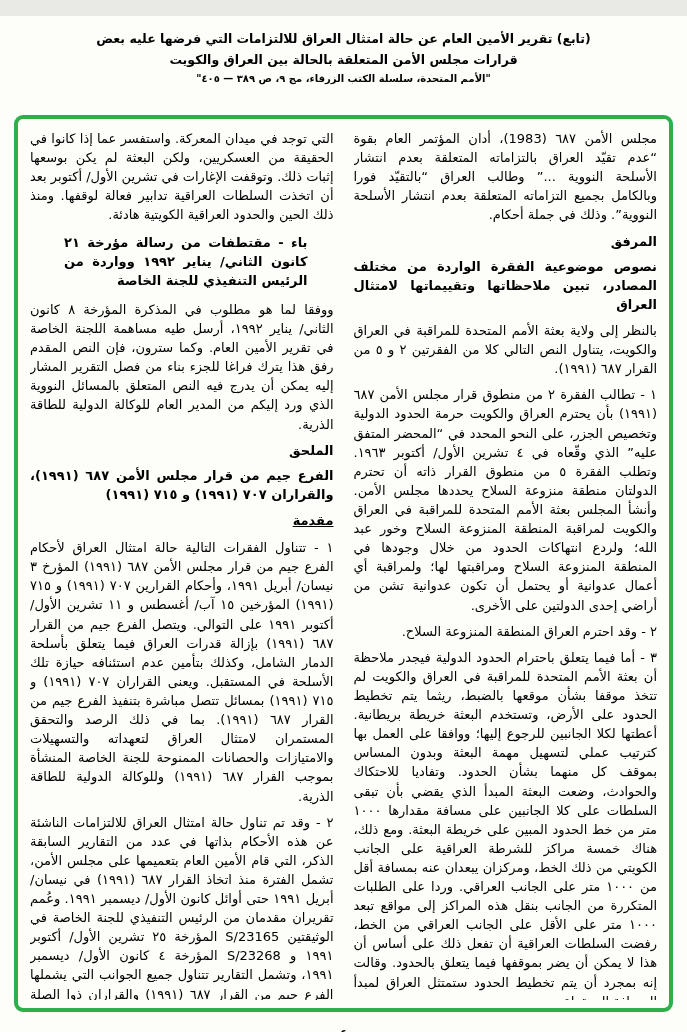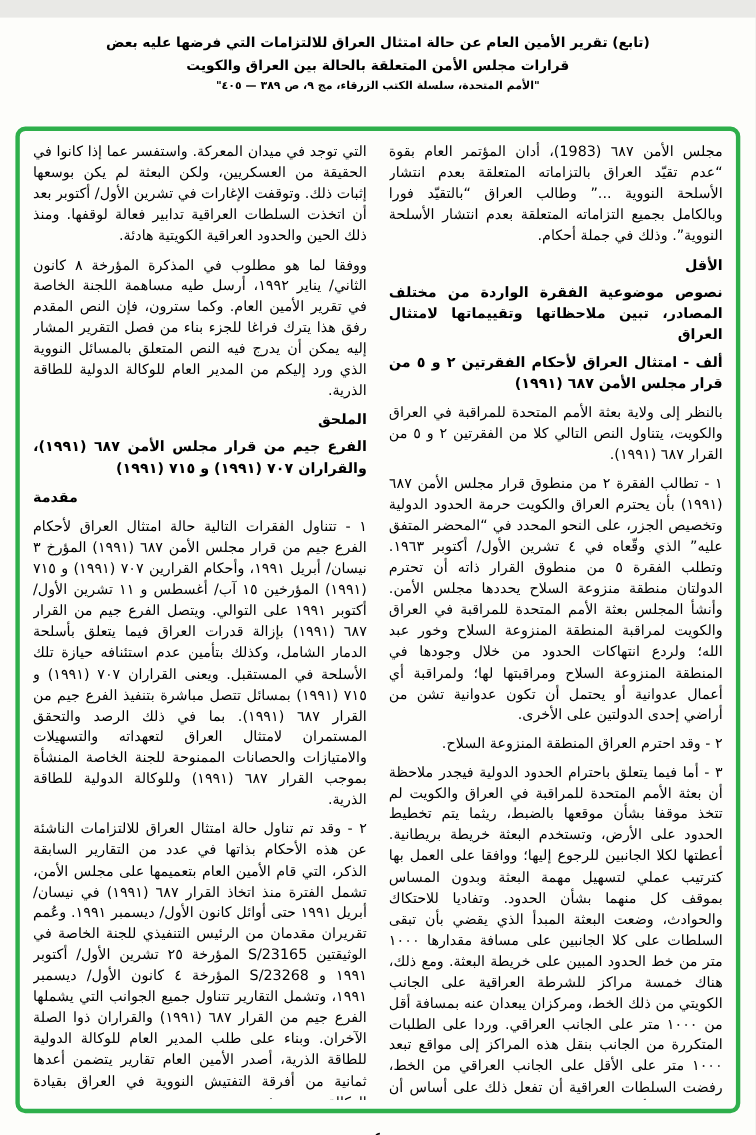--- a/index.html
+++ b/index.html
@@ -55,22 +55,23 @@
   }
   .col p{margin:0 0 7px 0;}
   .p-heading{
     font-weight:bold;
     text-align:right;
     margin:4px 0 6px 0 !important;
   }
   .p-bold{font-weight:bold;}
   .p-center{
     font-weight:bold;
-    text-align:left;
+    text-align:right;
     margin:6px 0 8px 0 !important;
+    text-decoration:underline;
   }
   .p-quote{
     font-weight:bold;
     margin:8px 26px 10px 34px !important;
     text-align:justify;
   }
   .footer{
     position:absolute;
     bottom:8px;left:0;right:0;
     text-align:center;
@@ -87,32 +88,32 @@
     <div class="h-line">(تابع) تقرير الأمين العام عن حالة امتثال العراق للالتزامات التي فرضها عليه بعض</div>
     <div class="h-line">قرارات مجلس الأمن المتعلقة بالحالة بين العراق والكويت</div>
     <div class="h-foot">"الأمم المتحدة، سلسلة الكتب الزرقاء، مج ٩، ص ٣٨٩ — ٤٠٥"</div>
   </div>
 
   <div class="content-box">
     <div class="columns">
 
       <div class="col">
         <p>مجلس الأمن ٦٨٧ (1983)، أدان المؤتمر العام بقوة “عدم تقيّد العراق بالتزاماته المتعلقة بعدم انتشار الأسلحة النووية ...” وطالب العراق “بالتقيّد فورا وبالكامل بجميع التزاماته المتعلقة بعدم انتشار الأسلحة النووية”. وذلك في جملة أحكام.</p>
-        <p class="p-heading">الأقل</p>
+        <p class="p-heading">المرفق</p>
         <p class="p-bold">نصوص موضوعية الفقرة الواردة من مختلف المصادر، تبين ملاحظاتها وتقييماتها لامتثال العراق</p>
-        <p class="p-bold">ألف - امتثال العراق لأحكام الفقرتين ٢ و ٥ من قرار مجلس الأمن ٦٨٧ (١٩٩١)</p>
         <p>بالنظر إلى ولاية بعثة الأمم المتحدة للمراقبة في العراق والكويت، يتناول النص التالي كلا من الفقرتين ٢ و ٥ من القرار ٦٨٧ (١٩٩١).</p>
         <p>١ - تطالب الفقرة ٢ من منطوق قرار مجلس الأمن ٦٨٧ (١٩٩١) بأن يحترم العراق والكويت حرمة الحدود الدولية وتخصيص الجزر، على النحو المحدد في “المحضر المتفق عليه” الذي وقّعاه في ٤ تشرين الأول/ أكتوبر ١٩٦٣. وتطلب الفقرة ٥ من منطوق القرار ذاته أن تحترم الدولتان منطقة منزوعة السلاح يحددها مجلس الأمن. وأنشأ المجلس بعثة الأمم المتحدة للمراقبة في العراق والكويت لمراقبة المنطقة المنزوعة السلاح وخور عبد الله؛ ولردع انتهاكات الحدود من خلال وجودها في المنطقة المنزوعة السلاح ومراقبتها لها؛ ولمراقبة أي أعمال عدوانية أو يحتمل أن تكون عدوانية تشن من أراضي إحدى الدولتين على الأخرى.</p>
         <p>٢ - وقد احترم العراق المنطقة المنزوعة السلاح.</p>
         <p>٣ - أما فيما يتعلق باحترام الحدود الدولية فيجدر ملاحظة أن بعثة الأمم المتحدة للمراقبة في العراق والكويت لم تتخذ موقفا بشأن موقعها بالضبط، ريثما يتم تخطيط الحدود على الأرض، وتستخدم البعثة خريطة بريطانية. أعطتها لكلا الجانبين للرجوع إليها؛ ووافقا على العمل بها كترتيب عملي لتسهيل مهمة البعثة وبدون المساس بموقف كل منهما بشأن الحدود. وتفاديا للاحتكاك والحوادث، وضعت البعثة المبدأ الذي يقضي بأن تبقى السلطات على كلا الجانبين على مسافة مقدارها ١٠٠٠ متر من خط الحدود المبين على خريطة البعثة. ومع ذلك، هناك خمسة مراكز للشرطة العراقية على الجانب الكويتي من ذلك الخط، ومركزان يبعدان عنه بمسافة أقل من ١٠٠٠ متر على الجانب العراقي. وردا على الطلبات المتكررة من الجانب بنقل هذه المراكز إلى مواقع تبعد ١٠٠٠ متر على الأقل على الجانب العراقي من الخط، رفضت السلطات العراقية أن تفعل ذلك على أساس أن هذا لا يمكن أن يضر بموقفها فيما يتعلق بالحدود. وقالت إنه بمجرد أن يتم تخطيط الحدود ستمتثل العراق لمبدأ المسافة المعقولة.</p>
         <p>3 - وفي آب/ أغسطس وأيلول/ سبتمبر ١٩٩١، وقع عدد من الإغارات من الأراضي العراقية إلى داخل الأراضي الكويتية قام بها أشخاص يجمعون الأسلحة والذخيرة وغيرها من المواد</p>
       </div>
 
       <div class="col">
         <p>التي توجد في ميدان المعركة. واستفسر عما إذا كانوا في الحقيقة من العسكريين، ولكن البعثة لم يكن بوسعها إثبات ذلك. وتوقفت الإغارات في تشرين الأول/ أكتوبر بعد أن اتخذت السلطات العراقية تدابير فعالة لوقفها. ومنذ ذلك الحين والحدود العراقية الكويتية هادئة.</p>
+        <p class="p-quote">باء - مقتطفات من رسالة مؤرخة ٢١ كانون الثاني/ يناير ١٩٩٢ وواردة من الرئيس التنفيذي للجنة الخاصة</p>
         <p>ووفقا لما هو مطلوب في المذكرة المؤرخة ٨ كانون الثاني/ يناير ١٩٩٢، أرسل طيه مساهمة اللجنة الخاصة في تقرير الأمين العام. وكما سترون، فإن النص المقدم رفق هذا يترك فراغا للجزء بناء من فصل التقرير المشار إليه يمكن أن يدرج فيه النص المتعلق بالمسائل النووية الذي ورد إليكم من المدير العام للوكالة الدولية للطاقة الذرية.</p>
         <p class="p-heading">الملحق</p>
         <p class="p-bold">الفرع جيم من قرار مجلس الأمن ٦٨٧ (١٩٩١)، والقراران ٧٠٧ (١٩٩١) و ٧١٥ (١٩٩١)</p>
         <p class="p-center">مقدمة</p>
         <p>١ - تتناول الفقرات التالية حالة امتثال العراق لأحكام الفرع جيم من قرار مجلس الأمن ٦٨٧ (١٩٩١) المؤرخ ٣ نيسان/ أبريل ١٩٩١، وأحكام القرارين ٧٠٧ (١٩٩١) و ٧١٥ (١٩٩١) المؤرخين ١٥ آب/ أغسطس و ١١ تشرين الأول/ أكتوبر ١٩٩١ على التوالي. ويتصل الفرع جيم من القرار ٦٨٧ (١٩٩١) بإزالة قدرات العراق فيما يتعلق بأسلحة الدمار الشامل، وكذلك بتأمين عدم استئنافه حيازة تلك الأسلحة في المستقبل. ويعنى القراران ٧٠٧ (١٩٩١) و ٧١٥ (١٩٩١) بمسائل تتصل مباشرة بتنفيذ الفرع جيم من القرار ٦٨٧ (١٩٩١). بما في ذلك الرصد والتحقق المستمران لامتثال العراق لتعهداته والتسهيلات والامتيازات والحصانات الممنوحة للجنة الخاصة المنشأة بموجب القرار ٦٨٧ (١٩٩١) وللوكالة الدولية للطاقة الذرية.</p>
         <p>٢ - وقد تم تناول حالة امتثال العراق للالتزامات الناشئة عن هذه الأحكام بذاتها في عدد من التقارير السابقة الذكر، التي قام الأمين العام بتعميمها على مجلس الأمن، تشمل الفترة منذ اتخاذ القرار ٦٨٧ (١٩٩١) في نيسان/ أبريل ١٩٩١ حتى أوائل كانون الأول/ ديسمبر ١٩٩١. وعُمم تقريران مقدمان من الرئيس التنفيذي للجنة الخاصة في الوثيقتين S/23165 المؤرخة ٢٥ تشرين الأول/ أكتوبر ١٩٩١ و S/23268 المؤرخة ٤ كانون الأول/ ديسمبر ١٩٩١، وتشمل التقارير تتناول جميع الجوانب التي يشملها الفرع جيم من القرار ٦٨٧ (١٩٩١) والقراران ذوا الصلة الآخران. وبناء على طلب المدير العام للوكالة الدولية للطاقة الذرية، أصدر الأمين العام تقارير يتضمن أعدها ثمانية من أفرقة التفتيش النووية في العراق بقيادة الوكالة، صدرت في</p>
       </div>
 
     </div>
   </div>

